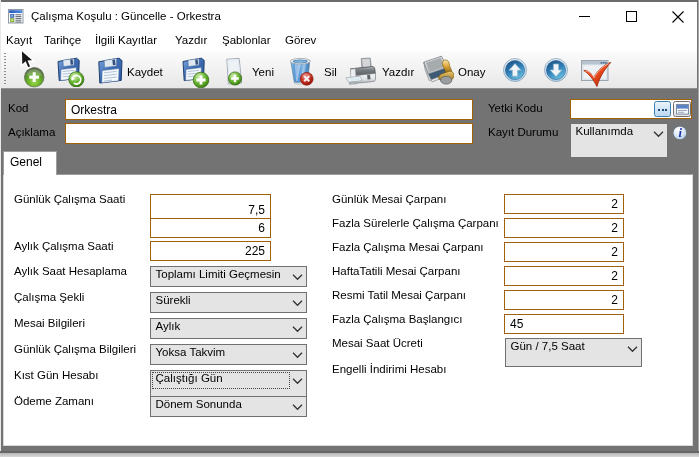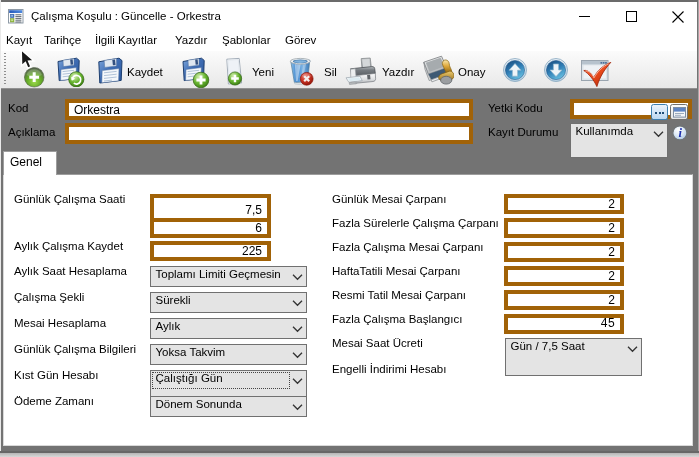--- a/index.html
+++ b/index.html
@@ -15,21 +15,21 @@
 
 #menubar { position:absolute; left:0; top:32px; width:697px; height:19px; background:#ffffff; font-size:11.5px; color:#000; }
 .menuitem { position:absolute; top:1.5px; }
 
 #toolbar { position:absolute; left:0; top:51px; width:697px; height:38px; background:linear-gradient(#fbfbfb,#e8e8e8); border-bottom:1px solid #919191; }
 #gripper { position:absolute; left:4px; top:2px; width:2px; height:32px; background-image:repeating-linear-gradient(#8e8e8e 0 1px, transparent 1px 3px); }
 .tbtxt { position:absolute; font-size:11.5px; color:#000; top:15px; }
 .tbi { position:absolute; top:6px; }
 
 .lbl { position:absolute; font-size:11.5px; color:#000; white-space:nowrap; }
-.txt { position:absolute; background:#fff; border:4px solid #a16207; font-size:12px; font-family:"Liberation Sans",sans-serif; padding:0 5px; color:#000; }
+.txt { position:absolute; background:#fff; border:1px solid #a16207; font-size:12px; font-family:"Liberation Sans",sans-serif; padding:0 5px; color:#000; }
 .cmb { position:absolute; background:#e4e4e4; border:1px solid #707070; font-size:11.5px; }
 .cmb .cv { position:absolute; left:4.5px; top:0.5px; white-space:nowrap; }
 .car { position:absolute; right:3px; top:5.5px; width:11px; height:8px; }
 
 #tabstrip { position:absolute; left:3px; top:151px; width:54px; height:24px; background:#fff; border:1px solid #9d9d9d; border-bottom:none; font-size:12px; z-index:3; }
 #tabpanel { position:absolute; left:3px; top:174px; width:690px; height:272px; background:#fff; border:1px solid #d9d9d9; border-top:1px solid #9d9d9d; }
 </style>
 </head>
 <body>
 <div id="win">
@@ -308,37 +308,37 @@
   </svg>
 
   <div id="tabstrip">
       <div style="margin:3px 0 0 6px">Genel</div>
     </div>
   <div id="tabpanel"></div>
 
   <div class="lbl" style="left:14px;top:193px">Günlük Çalışma Saati</div>
   <input class="txt" style="left: 150px; top: 194px; width: 121px; height: 32px; text-align: right; padding-left: 40px;" value="7,5">
   <input class="txt" style="left: 150px; top: 218px; width: 121px; height: 20px; text-align: right;" value="6">
-  <div class="lbl" style="left:14px;top:240px">Aylık Çalışma Kaydet</div>
+  <div class="lbl" style="left:14px;top:240px">Aylık Çalışma Saati</div>
   <input class="txt" style="left: 150px; top: 241px; width: 121px; height: 20px; text-align: right;" value="225">
   <div class="lbl" style="left:14px;top:265px">Aylık Saat Hesaplama</div>
   <div class="cmb" style="left:150px;top:266px;width:157px;height:21px">
       <span class="cv">Toplamı Limiti Geçmesin</span>
     <svg class="car" viewBox="0 0 11 8">
         <path d="M1 1.8 L5.5 6.3 L10 1.8" fill="none" stroke="#333333" stroke-width="1.3"></path>
       </svg>
     </div>
   <div class="lbl" style="left:14px;top:291px">Çalışma Şekli</div>
   <div class="cmb" style="left:150px;top:292px;width:157px;height:21px">
       <span class="cv">Sürekli</span>
     <svg class="car" viewBox="0 0 11 8">
         <path d="M1 1.8 L5.5 6.3 L10 1.8" fill="none" stroke="#333333" stroke-width="1.3"></path>
       </svg>
     </div>
-  <div class="lbl" style="left:14px;top:317px">Mesai Hesaplama</div>
+  <div class="lbl" style="left:14px;top:317px">Mesai Bilgileri</div>
   <div class="cmb" style="left:150px;top:318px;width:157px;height:21px">
       <span class="cv">Aylık</span>
     <svg class="car" viewBox="0 0 11 8">
         <path d="M1 1.8 L5.5 6.3 L10 1.8" fill="none" stroke="#333333" stroke-width="1.3"></path>
       </svg>
     </div>
   <div class="lbl" style="left:14px;top:343px">Günlük Çalışma Bilgileri</div>
   <div class="cmb" style="left:150px;top:344px;width:157px;height:21px">
       <span class="cv">Yoksa Takvim</span>
     <svg class="car" viewBox="0 0 11 8">
@@ -365,23 +365,23 @@
   <input class="txt" style="left: 504px; top: 194px; width: 120px; height: 20px; text-align: right;" value="2">
   <div class="lbl" style="left:332px;top:217px">Fazla Sürelerle Çalışma Çarpanı</div>
   <input class="txt" style="left: 504px; top: 218px; width: 120px; height: 20px; text-align: right;" value="2">
   <div class="lbl" style="left:332px;top:241px">Fazla Çalışma Mesai Çarpanı</div>
   <input class="txt" style="left: 504px; top: 242px; width: 120px; height: 20px; text-align: right;" value="2">
   <div class="lbl" style="left:332px;top:265px">HaftaTatili Mesai Çarpanı</div>
   <input class="txt" style="left: 504px; top: 266px; width: 120px; height: 20px; text-align: right;" value="2">
   <div class="lbl" style="left:332px;top:289px">Resmi Tatil Mesai Çarpanı</div>
   <input class="txt" style="left: 504px; top: 290px; width: 120px; height: 20px; text-align: right;" value="2">
   <div class="lbl" style="left:332px;top:313px">Fazla Çalışma Başlangıcı</div>
-  <input class="txt" style="left: 504px; top: 314px; width: 120px; height: 20px; text-align: right; font-family: Liberation Mono, monospace;" value="45">
+  <input class="txt" style="left: 504px; top: 314px; width: 120px; height: 20px; " value="45">
   <div class="lbl" style="left:332px;top:337px">Mesai Saat Ücreti</div>
-  <div class="cmb" style="left:505px;top:338px;width:137px;height:38px">
+  <div class="cmb" style="left:505px;top:338px;width:137px;height:29px">
       <span class="cv">Gün / 7,5 Saat</span>
     <svg class="car" viewBox="0 0 11 8">
         <path d="M1 1.8 L5.5 6.3 L10 1.8" fill="none" stroke="#333333" stroke-width="1.3"></path>
       </svg>
     </div>
   <div class="lbl" style="left:332px;top:363px">Engelli İndirimi Hesabı</div>
 </div>
 <div id="botborder"></div>
 <div id="botshadow"></div>
 

